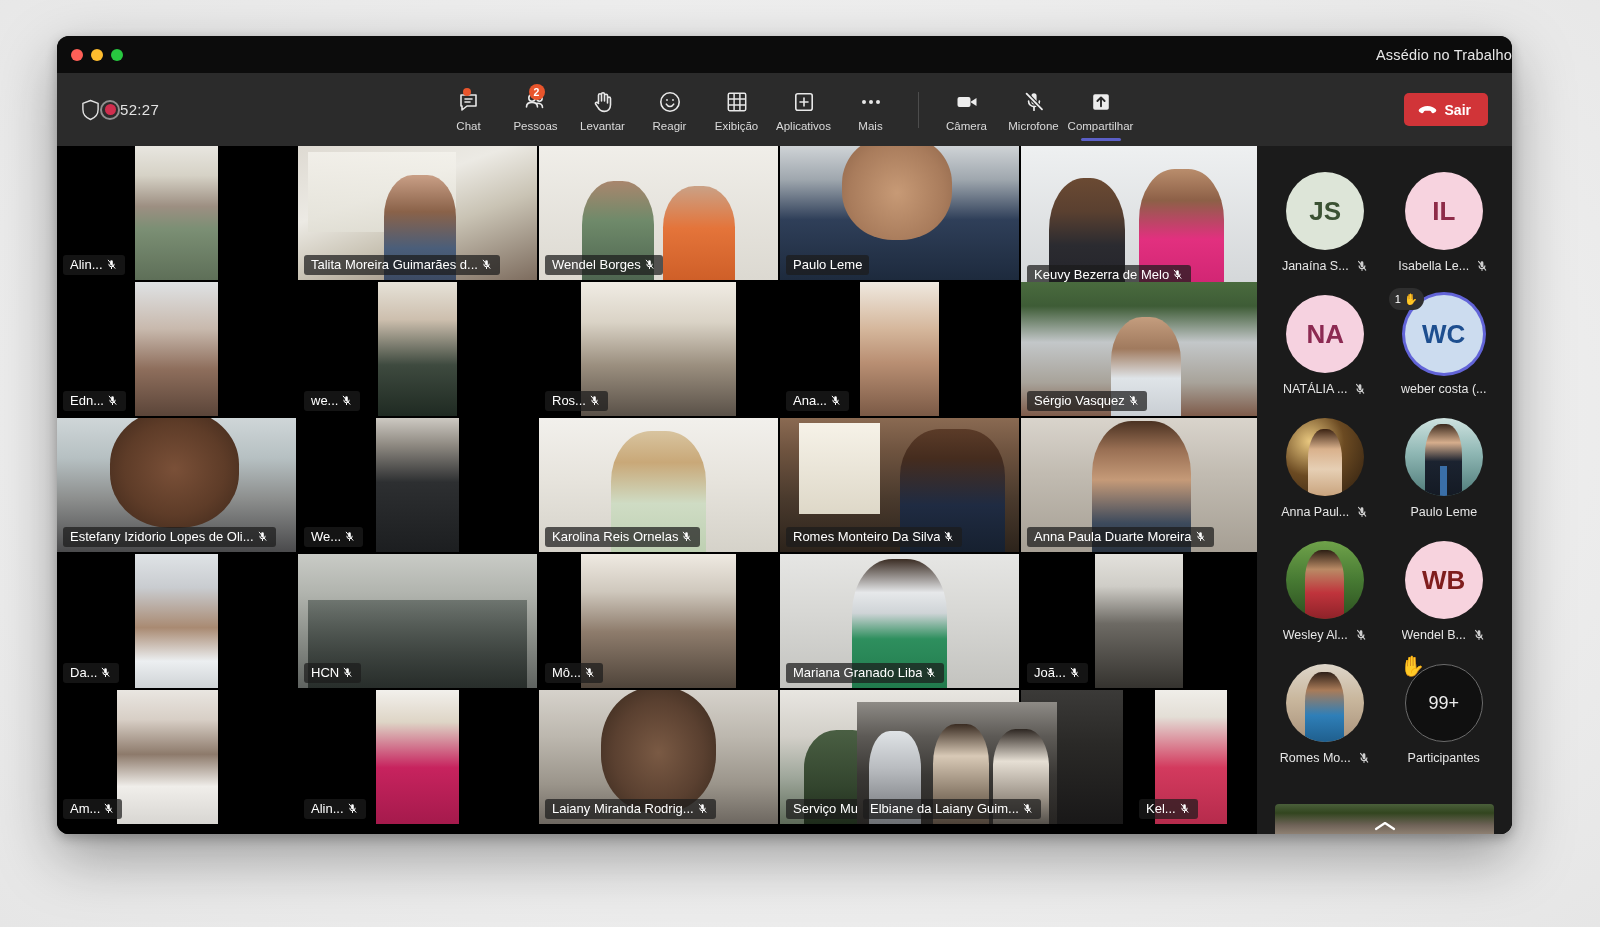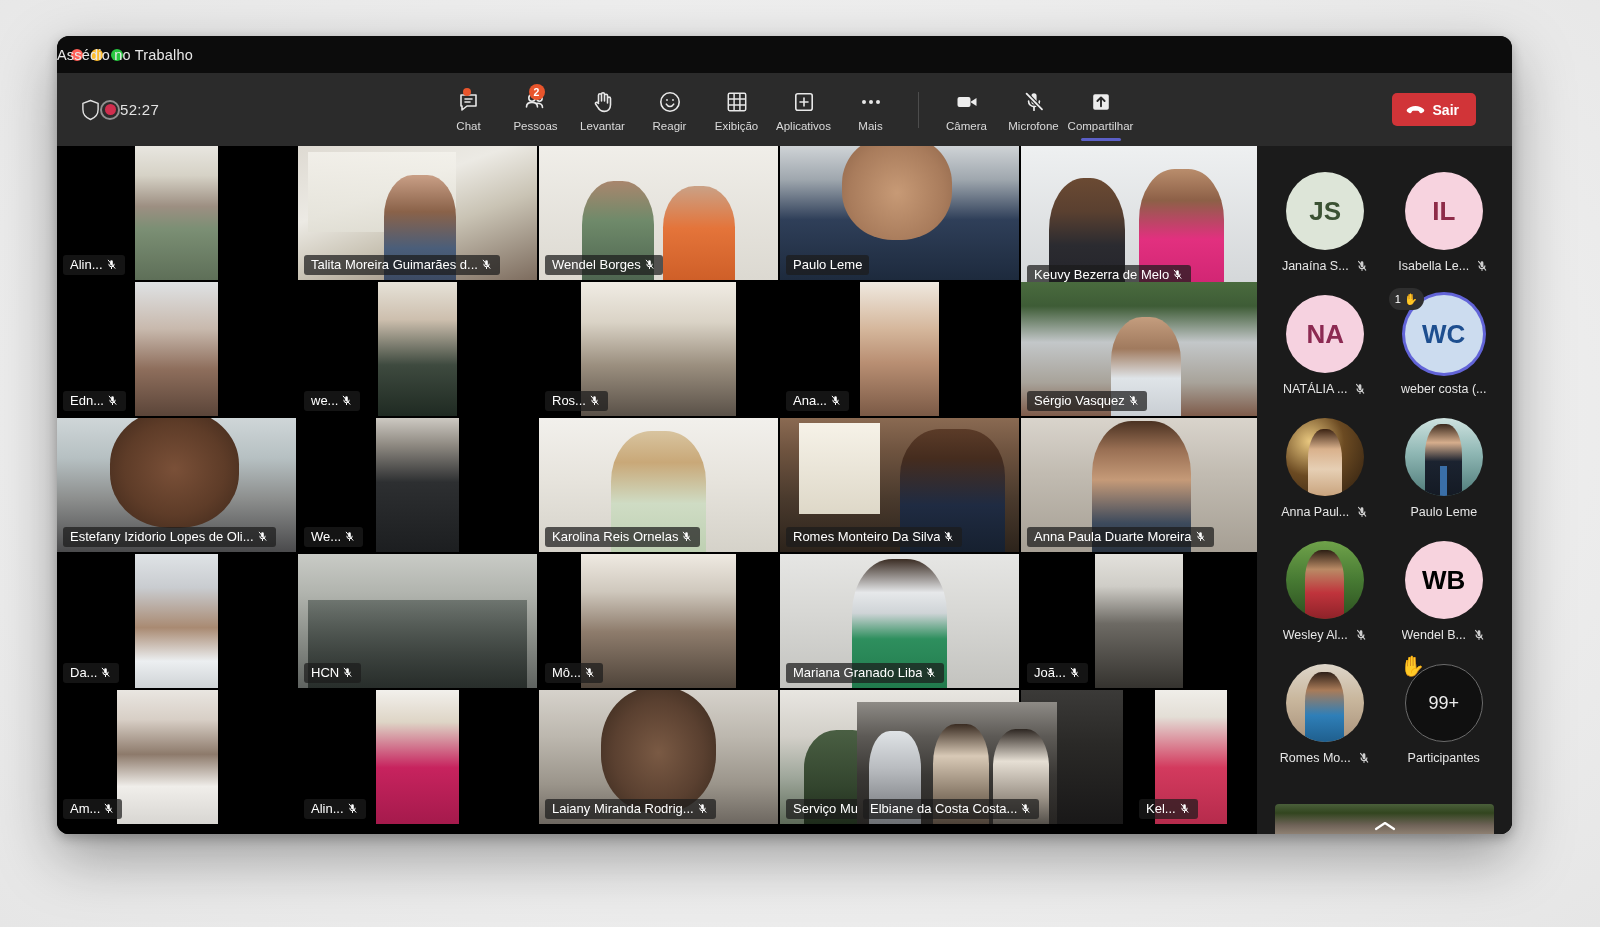--- a/index.html
+++ b/index.html
@@ -30,21 +30,21 @@
     height: 37px;
     background: #0c0c0c;
     display: flex; align-items: center;
   }
   .traffic { display: flex; gap: 8px; margin-left: 14px; }
   .dot { width: 12px; height: 12px; border-radius: 50%; }
   .dot.red { background: #ff5f57; }
   .dot.amber { background: #febc2e; }
   .dot.green { background: #28c840; }
   .win-title {
-    position: absolute; left: 0; right: 0; text-align: left;
+    position: absolute; left: 0; right: 0; text-align: right;
     color: #e8e8e8; font-size: 14.5px; letter-spacing: .2px;
     pointer-events: none;
   }
 
   
   .toolbar {
     position: relative;
     height: 73px;
     background: #2b2b2b;
     display: flex; align-items: center;
@@ -86,21 +86,21 @@
     font-size: 10.5px; font-weight: bold;
     display: flex; align-items: center; justify-content: center;
     padding: 0 3px;
   }
   .divider { width: 1px; height: 36px; background: #4d4d4d; margin: 0 14px; align-self: center; }
   .underline-active {
     position: absolute; bottom: -9px; left: 50%; transform: translateX(-50%);
     width: 40px; height: 3px; background: #5b5fc7; border-radius: 2px;
   }
 
-  .tb-right { margin-left: auto; display: flex; align-items: center; margin-right: 36px; }
+  .tb-right { margin-left: auto; display: flex; align-items: center; margin-right: 24px; }
   .leave-btn {
     display: flex; align-items: center; gap: 8px;
     background: #d13438; color: #fff;
     border: none; border-radius: 5px;
     height: 33px; padding: 0 17px 0 14px;
     font-size: 14px; font-family: inherit; font-weight: 600;
     cursor: pointer;
     margin-left: 18px;
   }
 
@@ -699,21 +699,21 @@
             </svg>
         </div>
       </div>
 
       <div class="tile" style="left:800px;top:556px;width:200px;height:122px;">
         <div class="vid" style="background:linear-gradient(180deg,#8e8b86 0%,#5d5a56 28%,#3a3835 60%,#262422 100%);"></div>
         <div class="vid" style="left:6%;top:24%;width:26%;height:76%;background:linear-gradient(180deg,#dfe3e6 0%,#b9bcc0 40%,#6c6f73 100%);border-radius:40% 40% 0 0;"></div>
         <div class="vid" style="left:38%;top:18%;width:28%;height:82%;background:linear-gradient(180deg,#3a2c22 0%,#d8c9b6 32%,#8a7b6a 70%,#4d4238 100%);border-radius:40% 40% 0 0;"></div>
         <div class="vid" style="left:68%;top:22%;width:28%;height:78%;background:linear-gradient(180deg,#2e2722 0%,#e6dfd4 34%,#9c9388 72%,#54504a 100%);border-radius:40% 40% 0 0;"></div>
         <div class="nametag">
-          <span>Elbiane da Costa Costa...</span>
+          <span>Elbiane da Laiany Guim...</span>
           <svg class="mic" width="13" height="13" viewBox="0 0 24 24">
               <path d="M12 4a2.4 2.4 0 0 1 2.4 2.4v5.2a2.4 2.4 0 0 1-4.8 0V6.4A2.4 2.4 0 0 1 12 4z" fill="#fff"></path>
               <path d="M7 11.4a5 5 0 0 0 10 0" fill="none" stroke="#fff" stroke-width="1.8" stroke-linecap="round"></path>
               <path d="M12 16.4v3.2" stroke="#fff" stroke-width="1.8" stroke-linecap="round"></path>
               <path d="M6 4 L18.4 19" stroke="#fff" stroke-width="1.8" stroke-linecap="round"></path>
             </svg>
         </div>
       </div>
 
     </div>
@@ -818,21 +818,21 @@
             <svg width="14" height="14" viewBox="0 0 24 24">
                 <path d="M12 4a2.4 2.4 0 0 1 2.4 2.4v5.2a2.4 2.4 0 0 1-4.8 0V6.4A2.4 2.4 0 0 1 12 4z" fill="#cfcfcf"></path>
                 <path d="M7 11.4a5 5 0 0 0 10 0" fill="none" stroke="#cfcfcf" stroke-width="1.8" stroke-linecap="round"></path>
                 <path d="M12 16.4v3.2" stroke="#cfcfcf" stroke-width="1.8" stroke-linecap="round"></path>
                 <path d="M6 4 L18.4 19" stroke="#cfcfcf" stroke-width="1.8" stroke-linecap="round"></path>
               </svg>
           </div>
         </div>
 
         <div class="p-cell">
-          <div class="p-avatar" style="background:#f7d3de;color:#000000;text-align:center;">
+          <div class="p-avatar" style="background:#f7d3de;color:#7f1d1d;text-align:center;">
             <span>WB</span>
           </div>
           <div class="p-row">
             <span class="p-name">Wendel B...</span>
             <svg width="14" height="14" viewBox="0 0 24 24">
                 <path d="M12 4a2.4 2.4 0 0 1 2.4 2.4v5.2a2.4 2.4 0 0 1-4.8 0V6.4A2.4 2.4 0 0 1 12 4z" fill="#cfcfcf"></path>
                 <path d="M7 11.4a5 5 0 0 0 10 0" fill="none" stroke="#cfcfcf" stroke-width="1.8" stroke-linecap="round"></path>
                 <path d="M12 16.4v3.2" stroke="#cfcfcf" stroke-width="1.8" stroke-linecap="round"></path>
                 <path d="M6 4 L18.4 19" stroke="#cfcfcf" stroke-width="1.8" stroke-linecap="round"></path>
               </svg>

